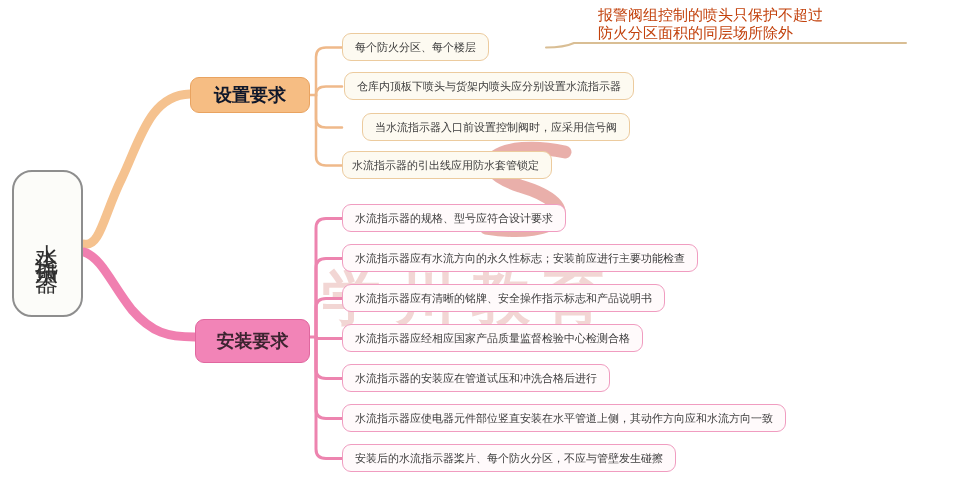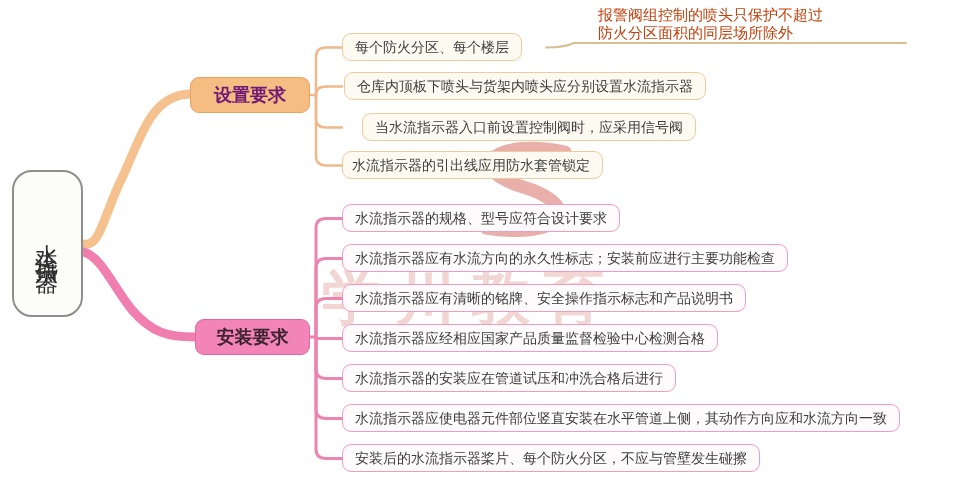--- a/index.html
+++ b/index.html
@@ -13,33 +13,33 @@
     position:absolute; left:12px; top:170px; width:71px; height:147px;
     background:#fcfcf9; border:2px solid #8e8e8e; border-radius:20px;
     display:flex; align-items:center; justify-content:center;
     writing-mode:vertical-rl; text-orientation:upright;
     font-size:23px; letter-spacing:7px; color:#2e2e2e; box-sizing:border-box;
     z-index:3;
   }
   .branch-node {
     position:absolute; box-sizing:border-box; border-radius:9px;
     display:flex; align-items:center; justify-content:center;
-    font-size:18px; font-weight:600; color:#701a75; z-index:3;
+    font-size:18px; font-weight:600; color:#0f172a; z-index:3;
   }
   .branch-setup {
     left:190px; top:77px; width:120px; height:36px;
     background:#f6bd83; border:1.5px solid #e9a360;
   }
   .branch-install {
-    left:195px; top:319px; width:115px; height:36px;
+    left:195px; top:319px; width:115px; height:44px;
     background:#f284b7; border:1.5px solid #e0679f; color:#3d2430;
   }
   .child {
     position:absolute; white-space:nowrap; box-sizing:border-box;
-    font-size:14px; line-height:18px; padding:4px 12px;
+    font-size:11px; line-height:18px; padding:4px 12px;
     border-radius:9px; color:#3c3c3c; z-index:3;
   }
   .child.orange { border:1.5px solid #eccb9e; background:#fdfaf1; }
   .child.pink   { border:1.5px solid #f09cc0; background:#fffafb; }
 
   .note {
     position:absolute; left:598px; top:6px; z-index:3;
     font-family:"Liberation Serif","DejaVu Serif",serif;
     font-size:15px; line-height:18px; color:#c2410c;
   }

